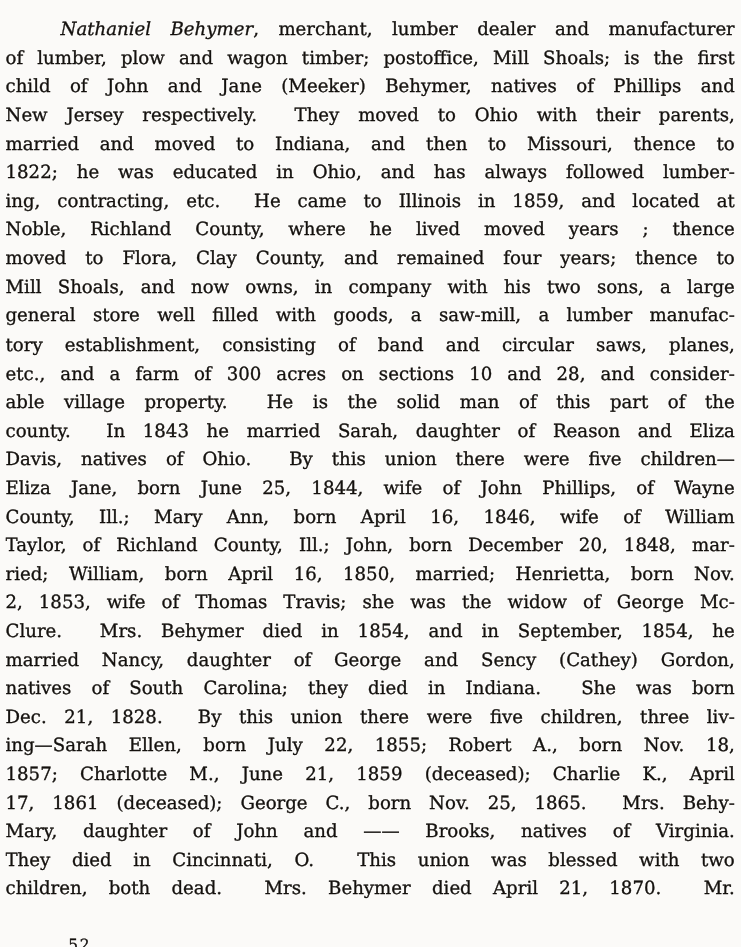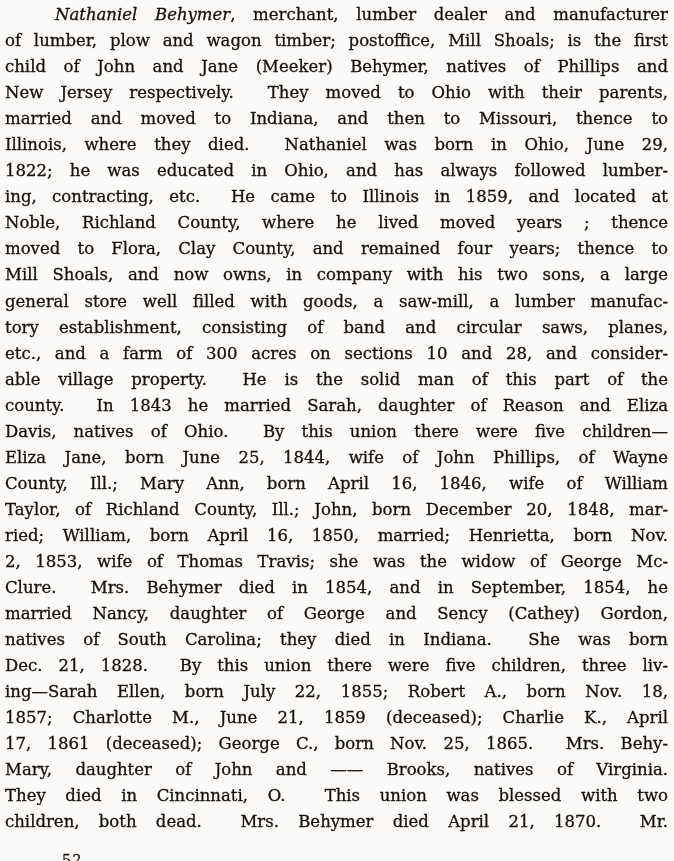--- a/index.html
+++ b/index.html
@@ -34,26 +34,25 @@
     top: 852px;
     font-size: 14px;
     letter-spacing: 1.5px;
   }
 </style>
 </head>
 <body>
 
 <div class="page">
   <div class="text-block">
-      <div class="line" style="text-indent: 50px;"><i>Nathaniel Behymer</i>, merchant, lumber dealer and manufacturer</div>
+      <div class="line" style="text-indent: 50px; margin-top: 12px;"><i>Nathaniel Behymer</i>, merchant, lumber dealer and manufacturer</div>
       <div class="line">of lumber, plow and wagon timber; postoffice, Mill Shoals; is the first</div>
       <div class="line">child of John and Jane (Meeker) Behymer, natives of Phillips and</div>
       <div class="line">New Jersey respectively.&nbsp; They moved to Ohio with their parents,</div>
       <div class="line">married and moved to Indiana, and then to Missouri, thence to</div>
-      <div class="line">Illinois, where they died.&nbsp; Nathaniel was born in Ohio, June 29,</div>
       <div class="line">1822; he was educated in Ohio, and has always followed lumber-</div>
       <div class="line">ing, contracting, etc.&nbsp; He came to Illinois in 1859, and located at</div>
       <div class="line">Noble, Richland County, where he lived moved years ; thence</div>
       <div class="line">moved to Flora, Clay County, and remained four years; thence to</div>
       <div class="line">Mill Shoals, and now owns, in company with his two sons, a large</div>
       <div class="line">general store well filled with goods, a saw-mill, a lumber manufac-</div>
       <div class="line">tory establishment, consisting of band and circular saws, planes,</div>
       <div class="line">etc., and a farm of 300 acres on sections 10 and 28, and consider-</div>
       <div class="line">able village property.&nbsp; He is the solid man of this part of the</div>
       <div class="line">county.&nbsp; In 1843 he married Sarah, daughter of Reason and Eliza</div>

